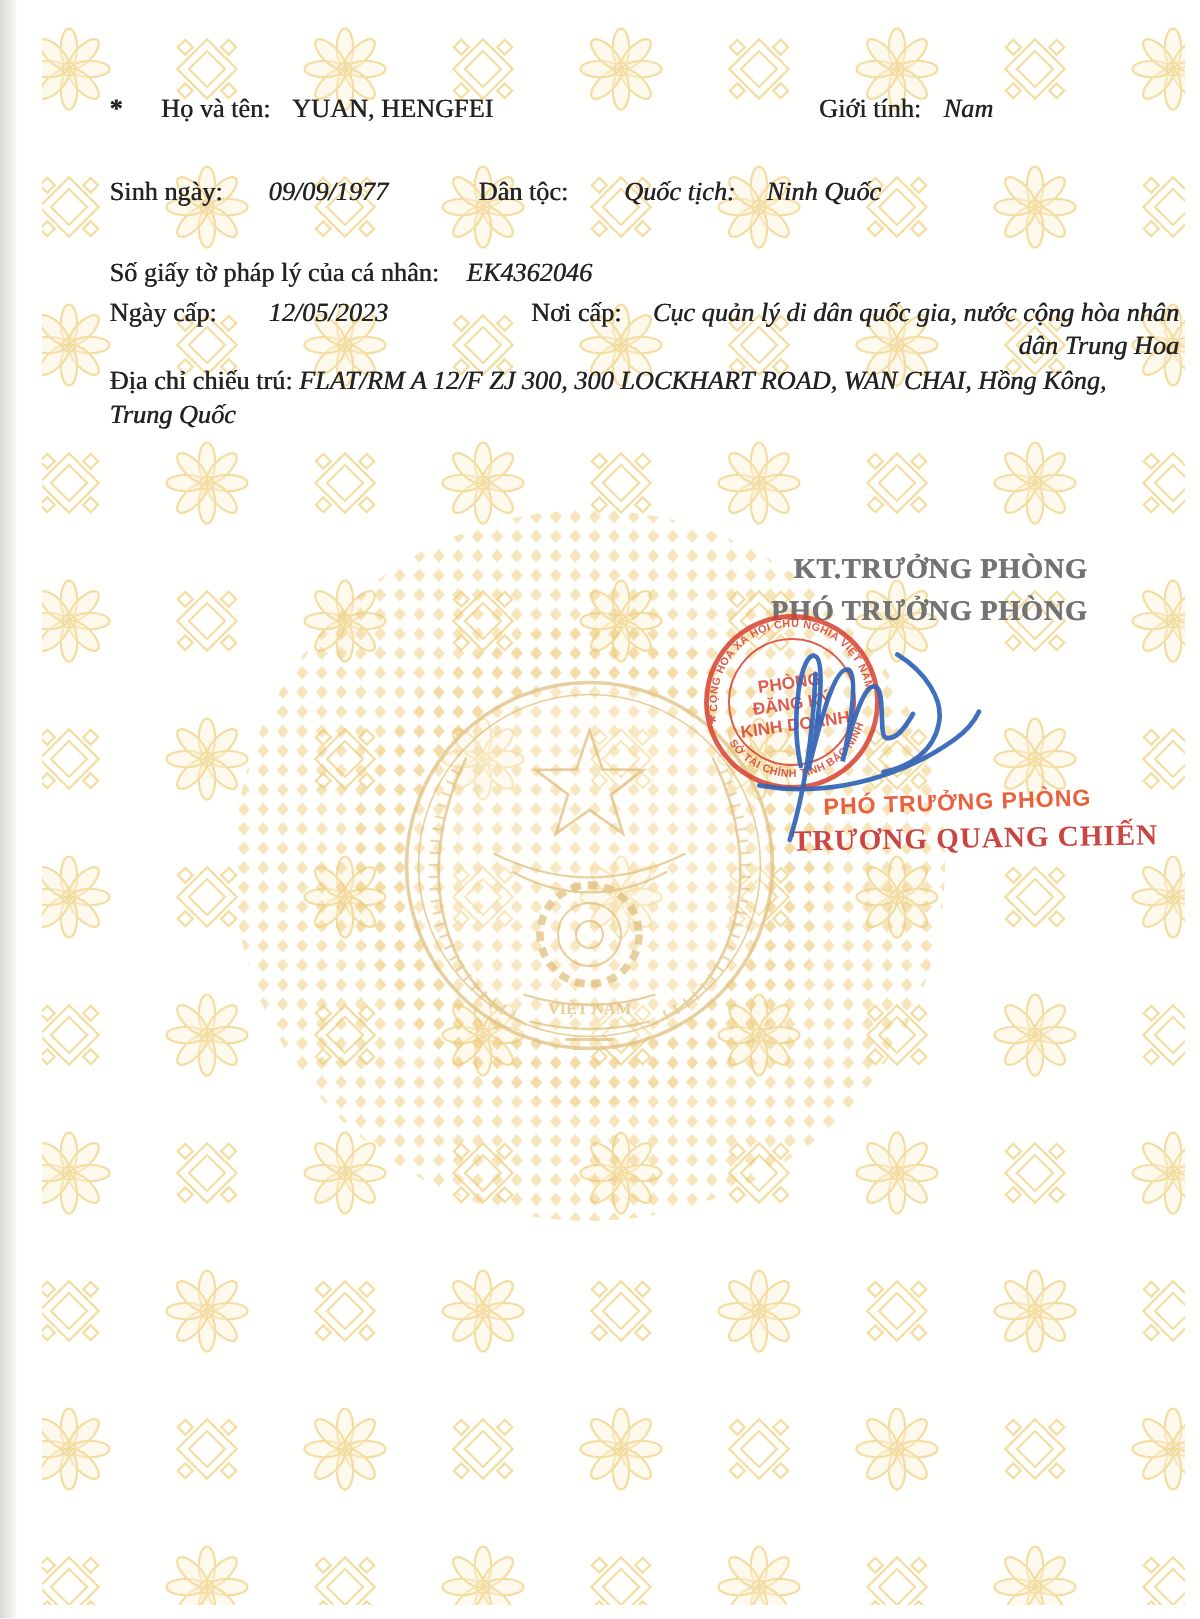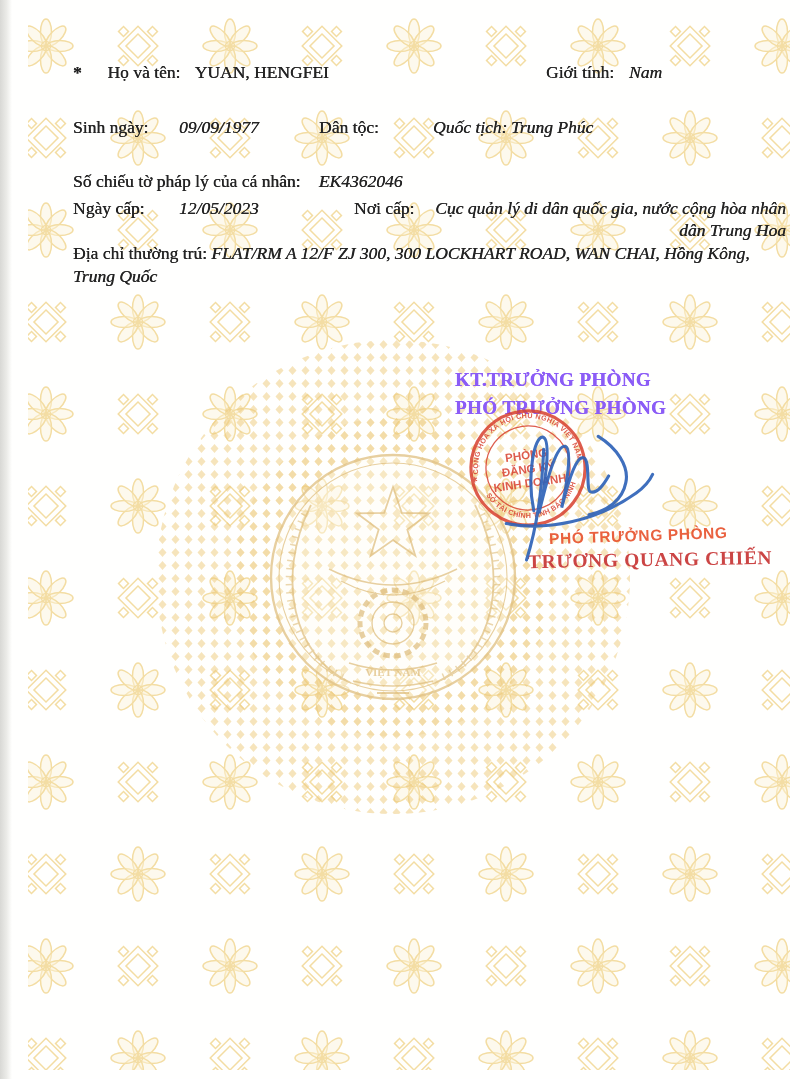--- a/index.html
+++ b/index.html
@@ -20,22 +20,22 @@
        text-shadow:0.35px 0 currentColor;}
   .para{position:absolute;left:73px;font-size:17.5px;line-height:22.5px;white-space:normal;
        text-shadow:0.35px 0 currentColor;}
   .lbl{font-style:normal;}
   .val{font-style:italic;}
   .ast{display:inline-block;width:30px;font-weight:bold;}
   .abs{position:absolute;top:0;}
   .hanging{padding-left:37px;text-indent:-37px;white-space:normal;display:inline-block;
            vertical-align:top;line-height:22px;}
   .heading{
-    position:absolute;left:455px;top:366px;width:270px;text-align:left;
-    font-weight:bold;font-size:19px;line-height:28px;color:#8b5cf6;
+    position:absolute;left:455px;top:366px;width:270px;text-align:right;
+    font-weight:bold;font-size:19px;line-height:28px;color:#737373;
     letter-spacing:0.4px;text-shadow:0.3px 0 currentColor;
   }
   .red-title{
     position:absolute;left:549px;top:527px;
     font-family:"Liberation Sans","DejaVu Sans",sans-serif;
     font-weight:bold;font-size:15.5px;letter-spacing:0.6px;color:#e8542f;
     transform:rotate(-2deg);opacity:0.92;white-space:nowrap;
   }
   .red-name{
     position:absolute;left:528px;top:549px;
@@ -147,39 +147,39 @@
       <span class="abs lbl" style="left:473px;">Giới tính:</span>
       <span class="abs val" style="left:556px;">Nam</span>
     </div>
 
 
     <div class="row" style="top:116px;">
       <span class="lbl">Sinh ngày:</span>
       <span class="abs val" style="left:106px;">09/09/1977</span>
       <span class="abs lbl" style="left:246px;">Dân tộc:</span>
       <span class="abs val" style="left:322px;"></span>
-      <span class="abs val" style="left:360px;">Quốc tịch:</span>
-      <span class="abs val" style="left:438px;">Trung Phúc</span>
+      <span class="abs val" style="left:343px;">Quốc tịch:</span>
+      <span class="abs val" style="left:438px;">Ninh Quốc</span>
     </div>
 
 
     <div class="row" style="top:170px;">
-      <span class="lbl">Số chiếu tờ pháp lý của cá nhân:</span>
+      <span class="lbl">Số giấy tờ pháp lý của cá nhân:</span>
       <span class="val" style="margin-left:14px;">EK4362046</span>
     </div>
 
     <div class="row" style="top:197px;text-align:right;">
       <span class="lbl">Ngày cấp:</span>
       <span class="abs val" style="left:106px;">12/05/2023</span>
       <span class="abs lbl" style="left:281px;">Nơi cấp:</span>
       <span class="abs val hanging" style="left:356px;width:320px;">Cục quản lý di dân quốc gia, nước cộng hòa nhân dân Trung Hoa</span>
     </div>
 
     <div class="para" style="top:242px;width:690px;">
-      <span class="lbl">Địa chỉ thường trú:</span>
+      <span class="lbl">Địa chỉ chiếu trú:</span>
       <span class="val">FLAT/RM A 12/F ZJ 300, 300 LOCKHART ROAD, WAN CHAI, Hồng Kông, Trung Quốc</span>
     </div>
 
 
     <div class="heading">
       <div>KT.TRƯỞNG PHÒNG</div>
       <div>PHÓ TRƯỞNG PHÒNG</div>
     </div>
 
     <div class="red-title">PHÓ TRƯỞNG PHÒNG</div>

